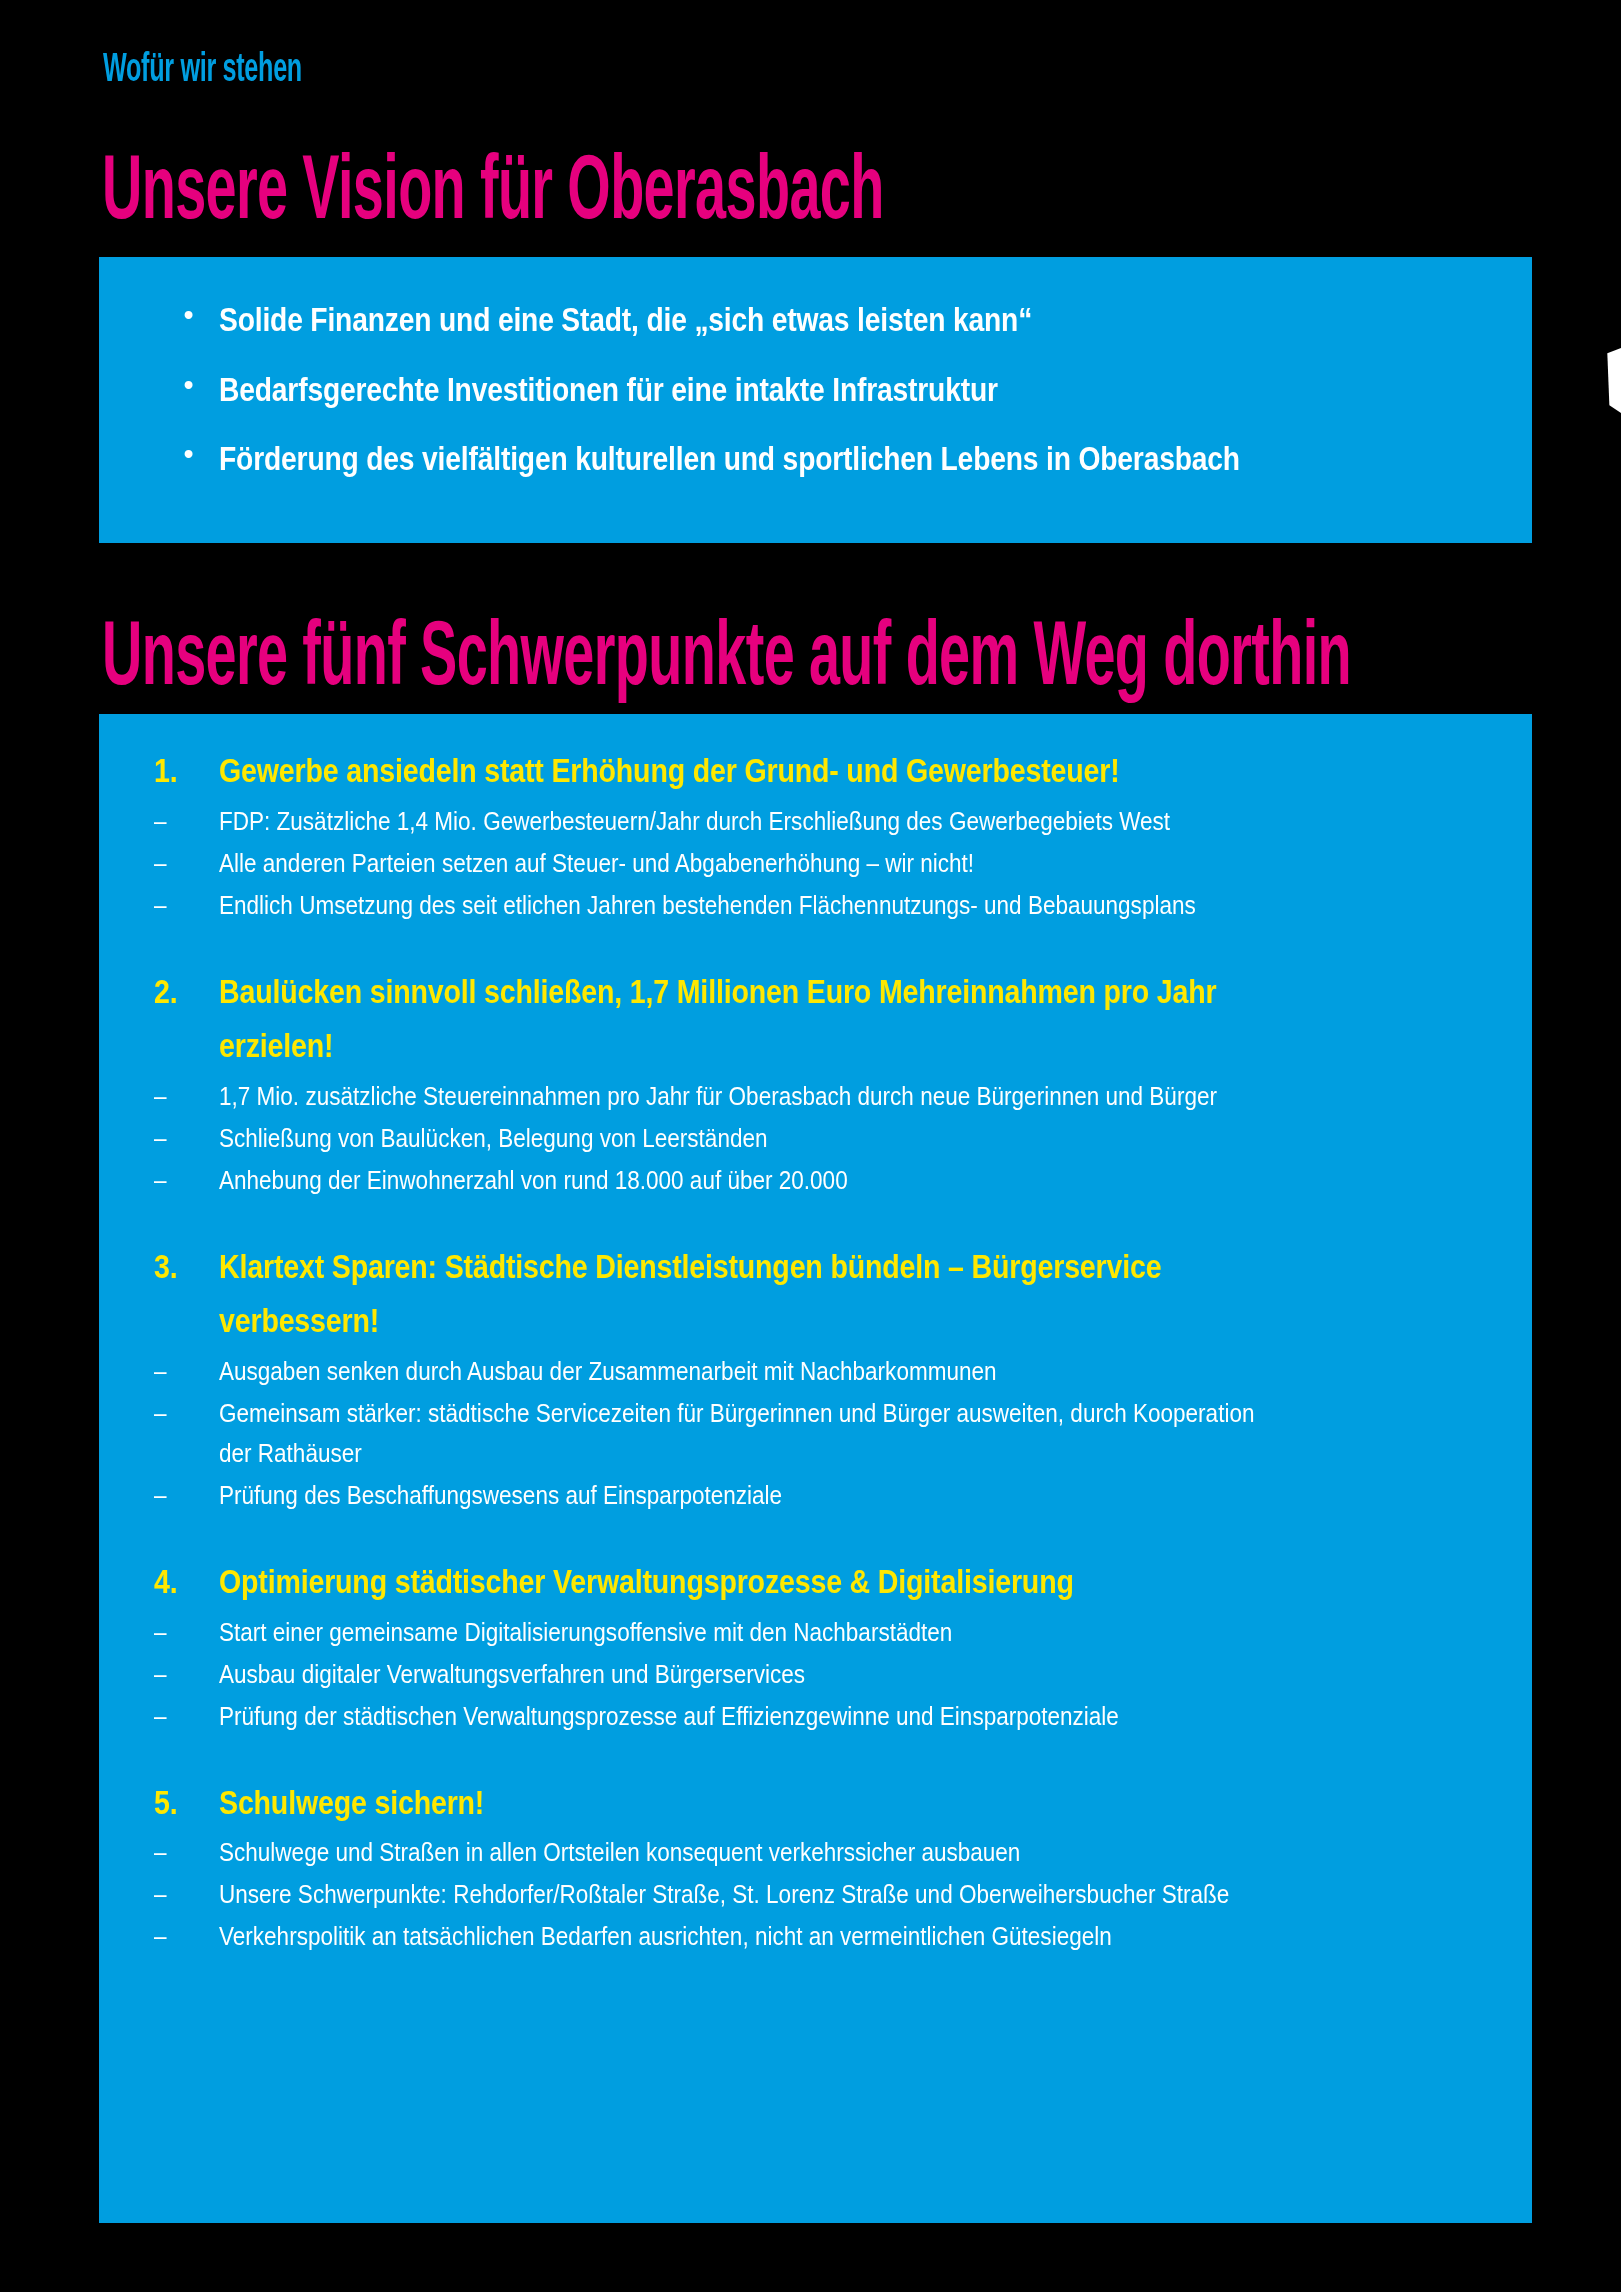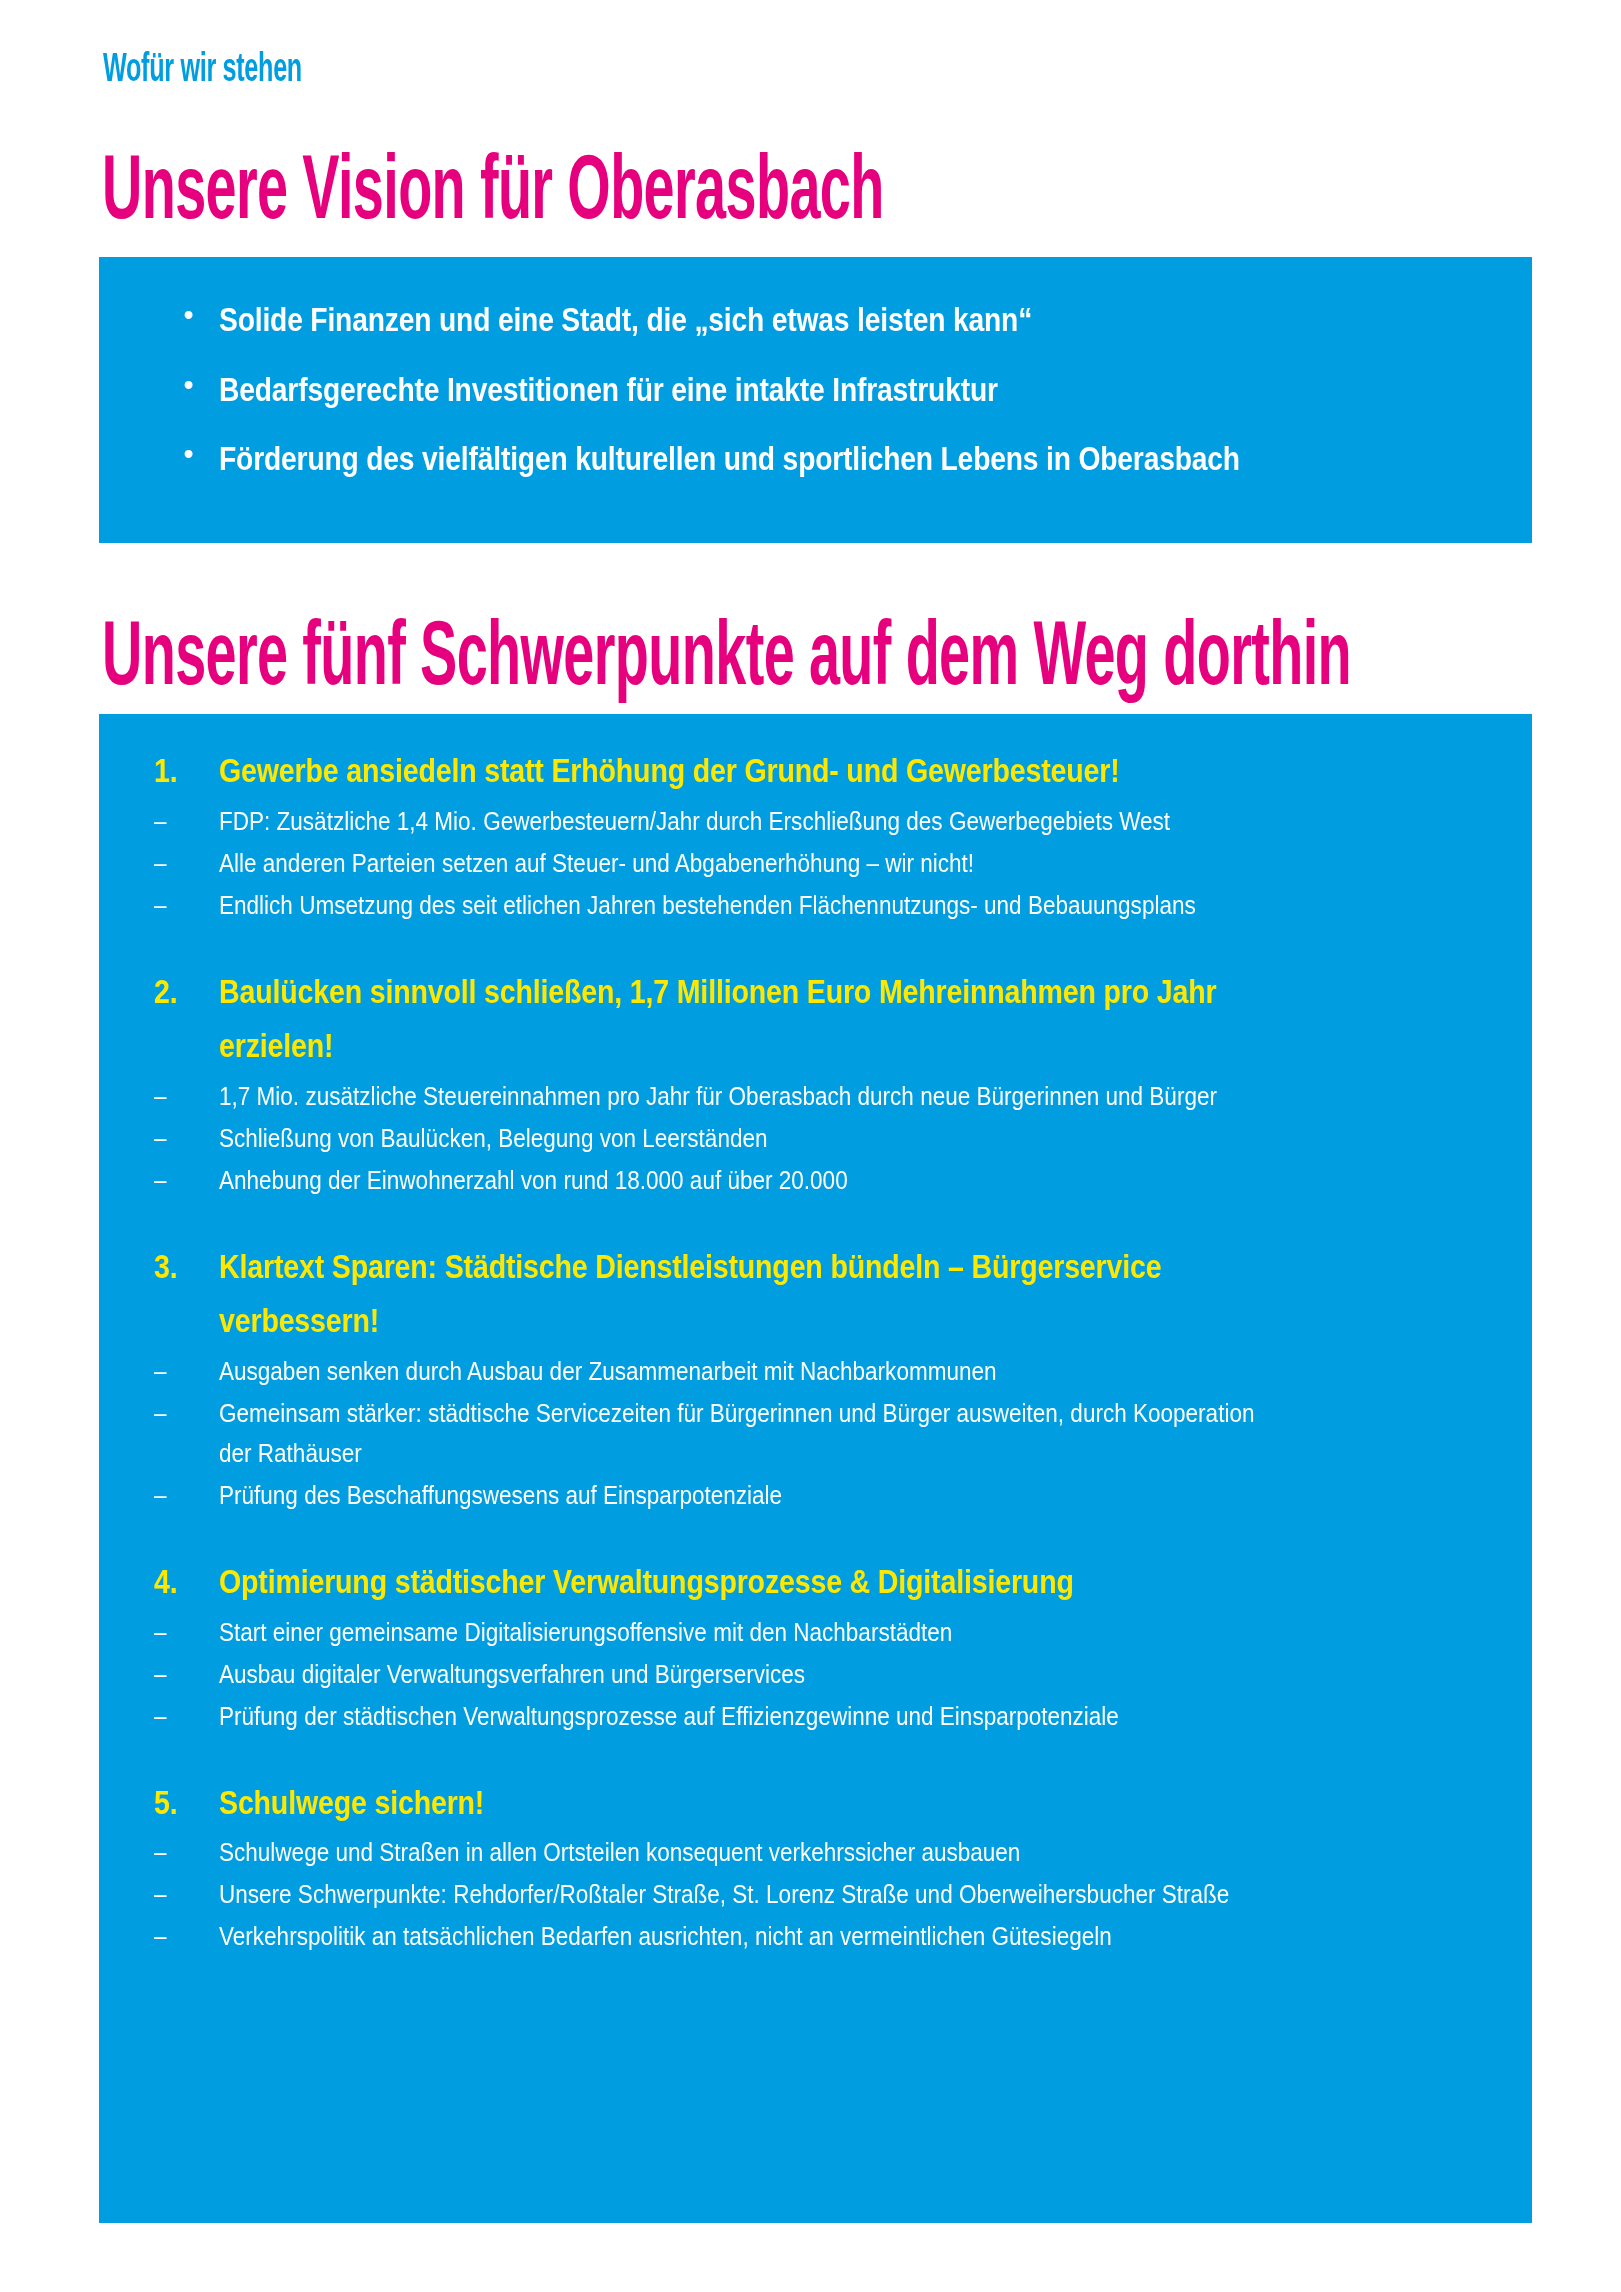--- a/index.html
+++ b/index.html
@@ -12,21 +12,21 @@
     background: #FFE800;
     font-family: "Liberation Sans", sans-serif;
     overflow: hidden;
     position: relative;
   }
 
   
   .page {
     position: absolute;
     inset: 0;
-    background: #ffffff;
+    background: #000000;
   }
 
   .edge-notch {
     position: absolute;
     right: 0;
     top: 348px;
     width: 13.7px;
     height: 65px;
     background: #FFFFFF;
     clip-path: polygon(100% 0, 100% 100%, 15% 88%, 0 8%);

